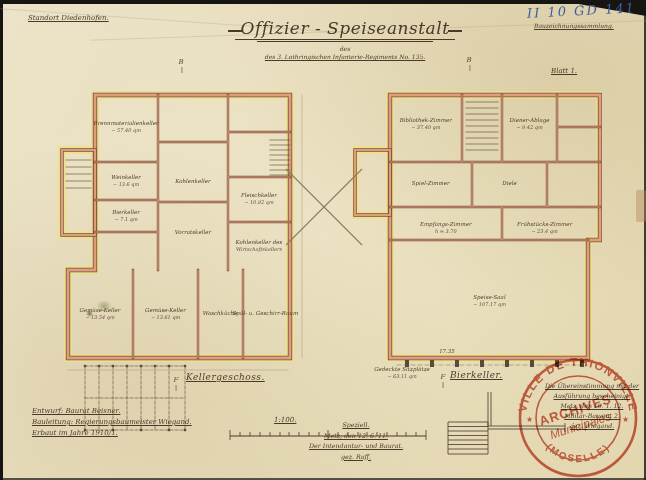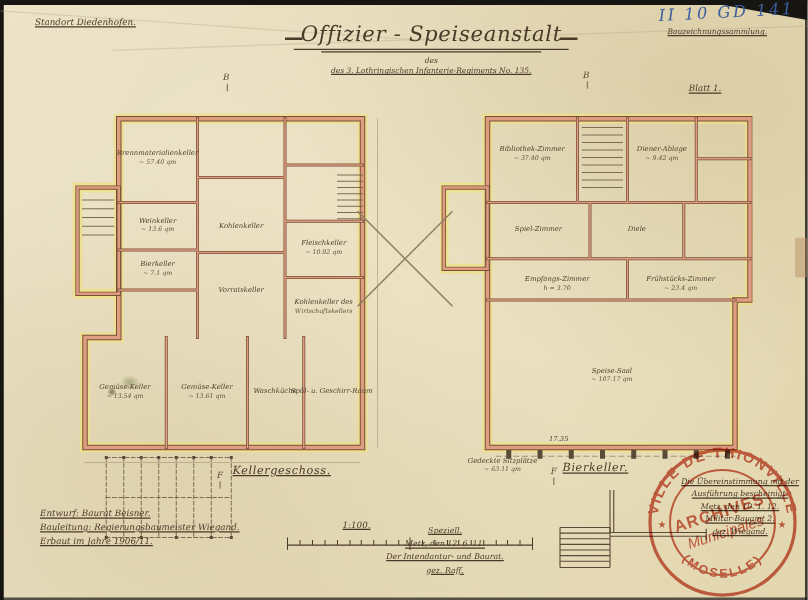--- a/index.html
+++ b/index.html
@@ -300,21 +300,21 @@
       <path d="M68,2 V36 M71,2 V36 M68,36 H145 M68,39 H145"></path>
       <path d="M28,32 H68 M28,64 H68 M28,32 V64 M68,32 V64"></path>
       <path d="M28,36.5 H68 M28,41 H68 M28,45.5 H68 M28,50 H68 M28,54.5 H68 M28,59 H68"></path>
       <line x1="145" y1="33" x2="145" y2="42"></line>
     </g>
   </svg>
 
   <div class="credits hand">
     <div>Entwurf: Baurat Beisner.</div>
     <div>Bauleitung: Regierungsbaumeister Wiegand.</div>
-    <div>Erbaut im Jahre 1906/11.</div>
+    <div>Erbaut im Jahre 1910/1.</div>
   </div>
 
   <div class="approval-center hand">
     <div>Speziell.</div>
     <div>Metz, den 12. 6. 11.</div>
     <div>Der Intendantur- und Baurat.</div>
     <div>gez. Raff.</div>
   </div>
 
   <div class="approval-right hand">

